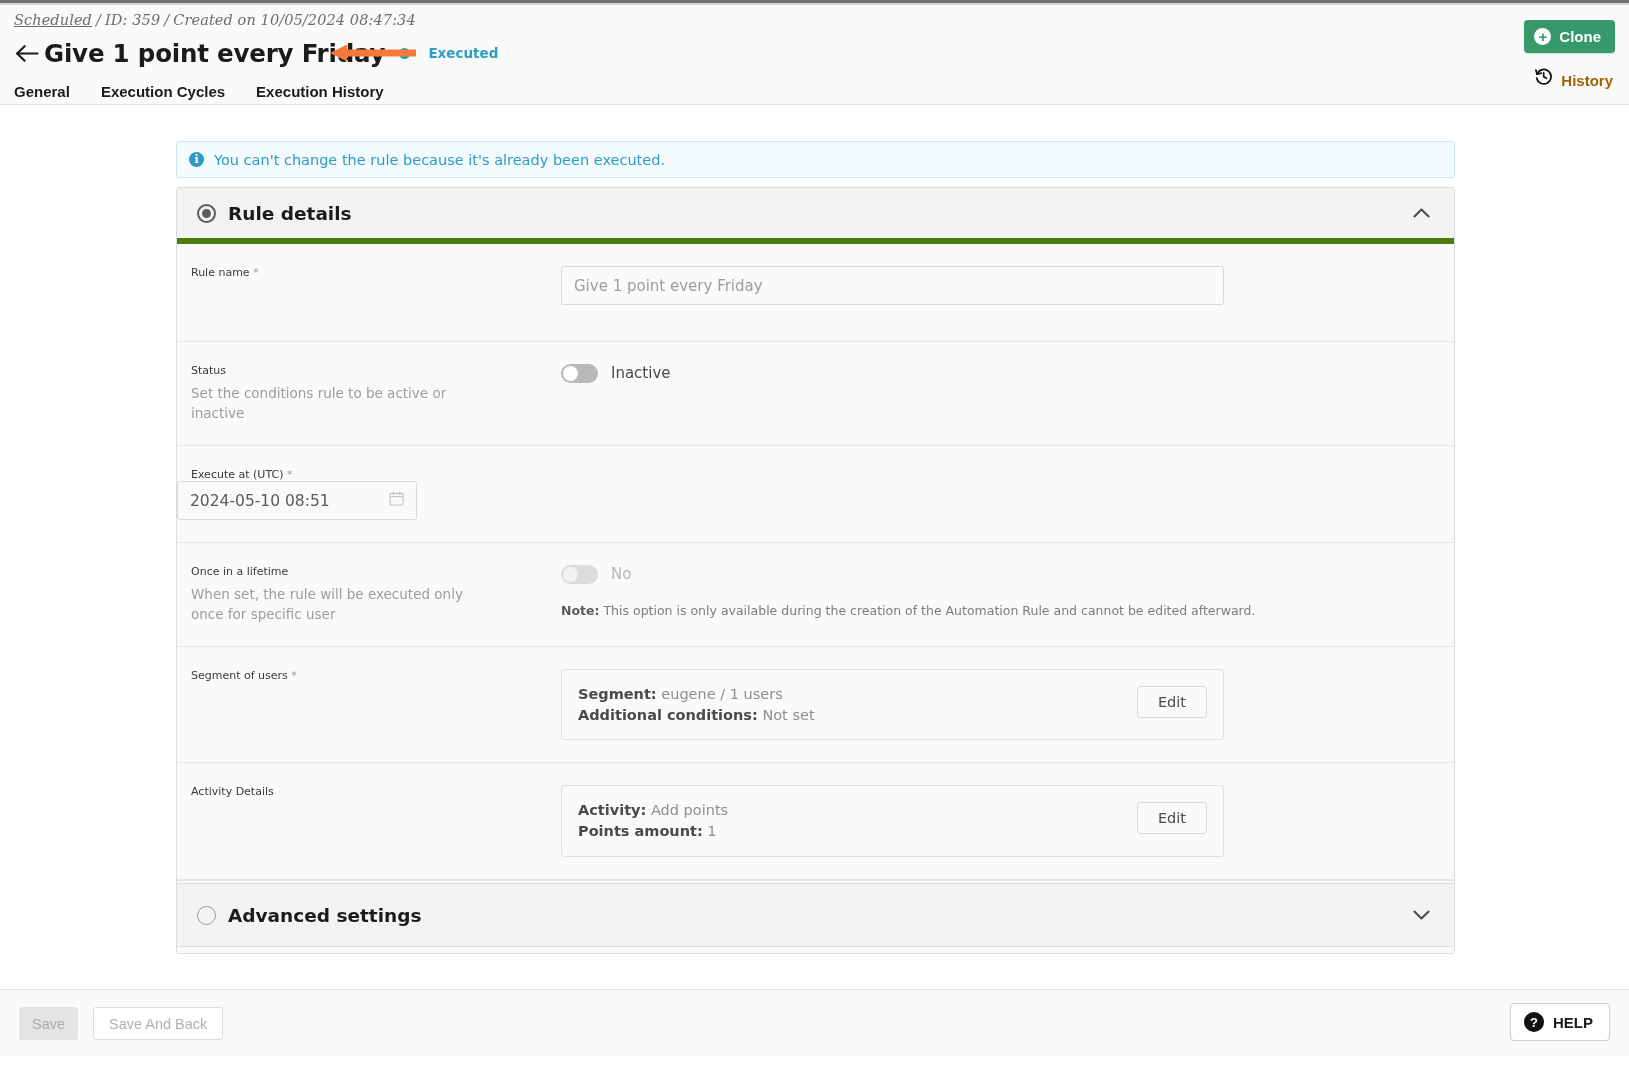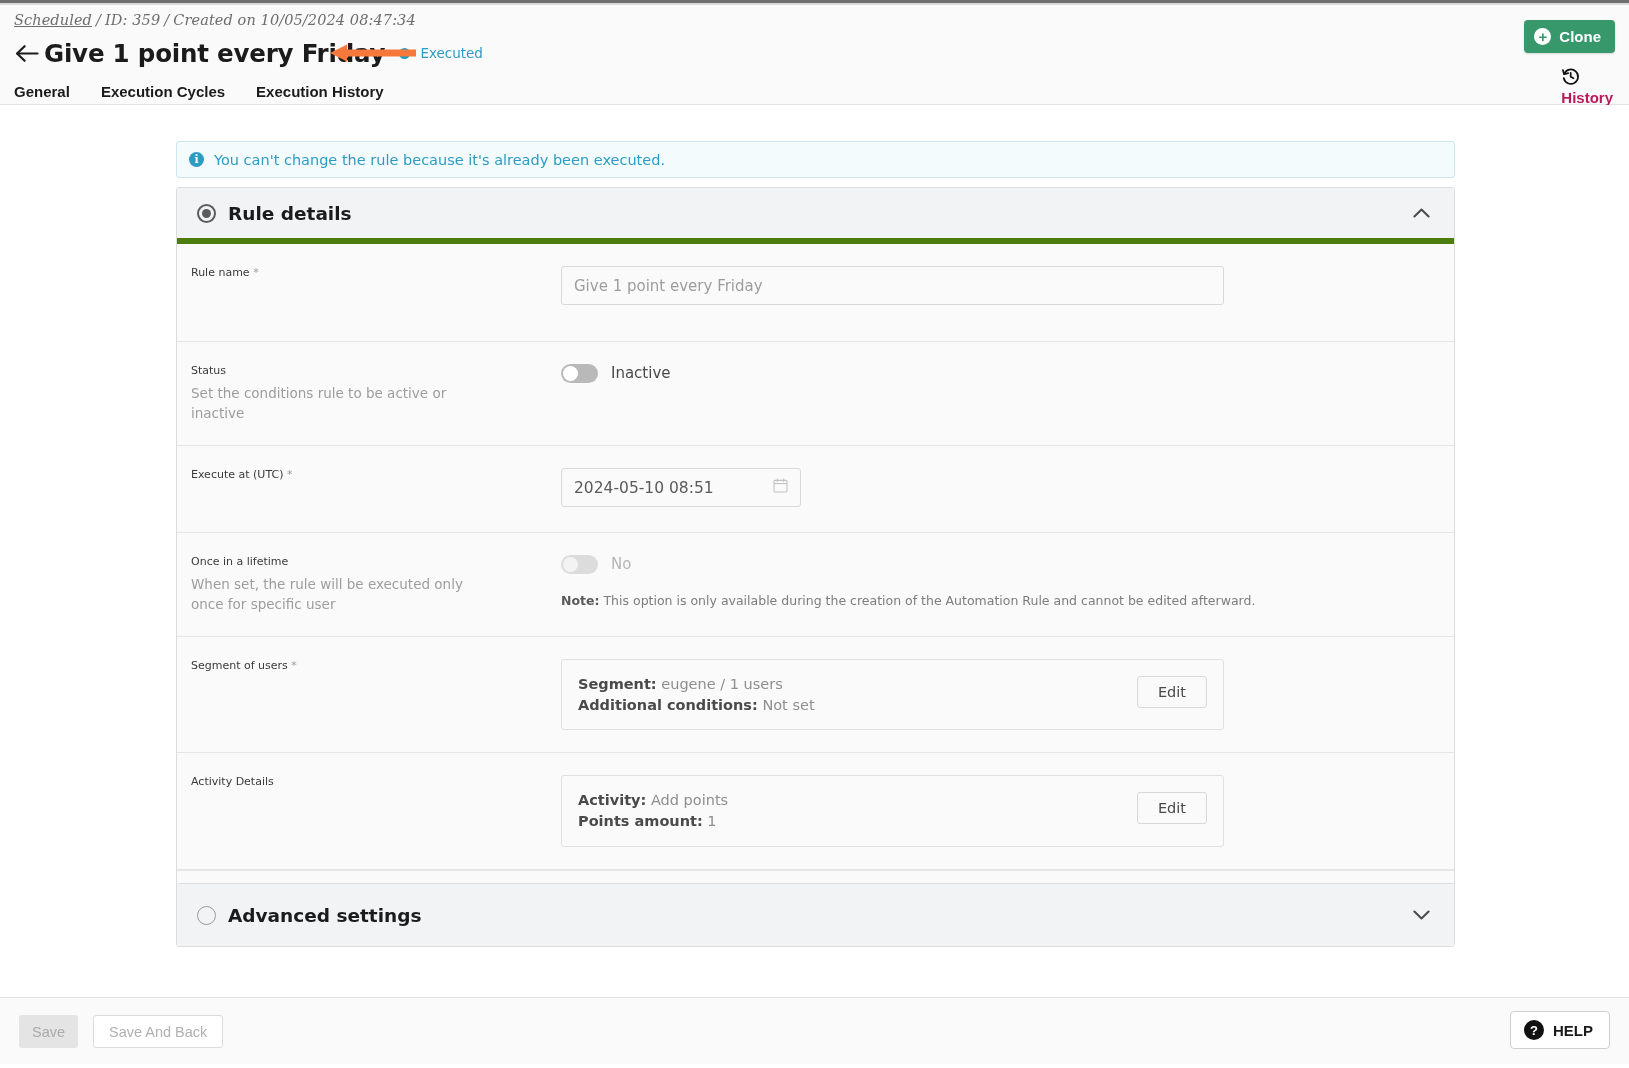--- a/index.html
+++ b/index.html
@@ -32,21 +32,21 @@
   .backarrow {
     width:26px; height:26px; display:flex; align-items:center; justify-content:center;
     cursor:pointer; margin-right:4px;
   }
   .page-title {
     font-family:"DejaVu Sans", sans-serif;
     font-size:24.5px; font-weight:700; color:#1b1b1b; letter-spacing:-0.2px; white-space:nowrap;
   }
   .status-badge { display:flex; align-items:center; margin-left:14px; }
   .status-dot { width:11px; height:11px; border-radius:50%; background:#1F9ABF; display:inline-block; }
-  .status-text { font-size:13.5px; color:#2D9CC4; margin-left:10px; font-family:"DejaVu Sans",sans-serif;}
+  .status-text { font-size:13.5px; color:#2D9CC4; margin-left:18px; font-family:"DejaVu Sans",sans-serif;font-weight:bold;}
 
   
   .annot-arrow { position:absolute; left:330px; top:38px; width:86px; height:20px; }
 
   .tabs { position:absolute; left:14px; top:70px; display:flex; align-items:flex-end; height:34px;}
   .tab {
     font-family:"Liberation Sans", sans-serif;
     font-size:15px; font-weight:700; color:#1b1b1b; padding:0 0 9px 0; margin-right:31px;
     cursor:pointer; position:relative;
   }
@@ -60,22 +60,22 @@
     height:33px; padding:0 14px 0 10px; display:flex; align-items:center; cursor:pointer;
     font-family:"Liberation Sans", sans-serif; font-size:15px; font-weight:700;
     box-shadow:0 1px 2px rgba(0,0,0,.15);
   }
   .clone-btn .plus-circ{
     width:17px;height:17px;border-radius:50%;background:#fff;color:#37986C;
     display:flex;align-items:center;justify-content:center;font-size:15px;font-weight:700;
     margin-right:8px; line-height:1;
   }
   .history-btn {
-    position:absolute; right:16px; top:62px; display:flex; align-items:flex-start; cursor:pointer;
-    font-family:"Liberation Sans", sans-serif; font-size:15px; font-weight:700; color:#be185d;flex-direction:column;
+    position:absolute; right:16px; top:62px; display:flex; align-items:flex-end; cursor:pointer;
+    font-family:"Liberation Sans", sans-serif; font-size:15px; font-weight:700; color:#a16207;
   }
   .history-btn svg { margin-right:8px; }
 
   
   .main { position:absolute; top:105px; left:0; width:1629px; height:858px; background:#ffffff; overflow:hidden;}
 
   .alert {
     position:absolute; left:176px; top:36px; width:1279px; height:37px;
     background:#F4FBFD; border:1px solid #CBE7EF; border-radius:3px;
     display:flex; align-items:center; padding-left:12px;
@@ -151,21 +151,21 @@
 
   .footrow { display:flex; justify-content:flex-end; padding:16px 20px; border-top:1px solid #e6e6e6;}
   .nextstep {
     background:#7FB89A; color:#ffffff; border:none; border-radius:3px;
     font-family:"Liberation Sans", sans-serif; font-size:15.5px; font-weight:700;
     padding:11px 20px; cursor:pointer;
   }
 
   
   .bottombar {
-    position:absolute; left:0; bottom:4px; width:1629px; height:67px;
+    position:absolute; left:0; bottom:12px; width:1629px; height:67px;
     background:#fafafa; border-top:1px solid #e1e1e1;
   }
   .savebtn {
     position:absolute; left:19px; top:17px; width:59px; height:33px;
     background:#e4e4e4; color:#aaaaaa; border:none; border-radius:3px;
     font-family:"Liberation Sans", sans-serif; font-size:14.5px; cursor:default;
   }
   .savebackbtn {
     position:absolute; left:93px; top:17px; height:33px; padding:0 15px;
     background:#ffffff; color:#b0b0b0; border:1px solid #dcdcdc; border-radius:3px;
@@ -275,21 +275,21 @@
       <div class="fld-col">
         <div class="toggle-wrap">
           <span class="toggle">
               <i></i>
             </span>
           <span class="toggle-lbl">Inactive</span>
         </div>
       </div>
     </div>
 
-    <div class="row" style="min-height:87px;">
+    <div class="row" style="min-height:87px;flex-direction:column;">
       <div class="lbl-col">
         <div class="lbl"><span>Execute at (UTC)</span> <span class="req">*</span></div>
       </div>
       <div class="fld-col">
         <div class="dateinput">
           <span>2024-05-10 08:51</span>
           <span>
             <svg width="15" height="15" viewBox="0 0 15 15">
               <rect x="1" y="2.4" width="13" height="11.6" rx="1.2" fill="none" stroke="#c2c2c2" stroke-width="1.1"></rect>
               <path d="M1 5.6 H14" stroke="#c2c2c2" stroke-width="1.1"></path>

